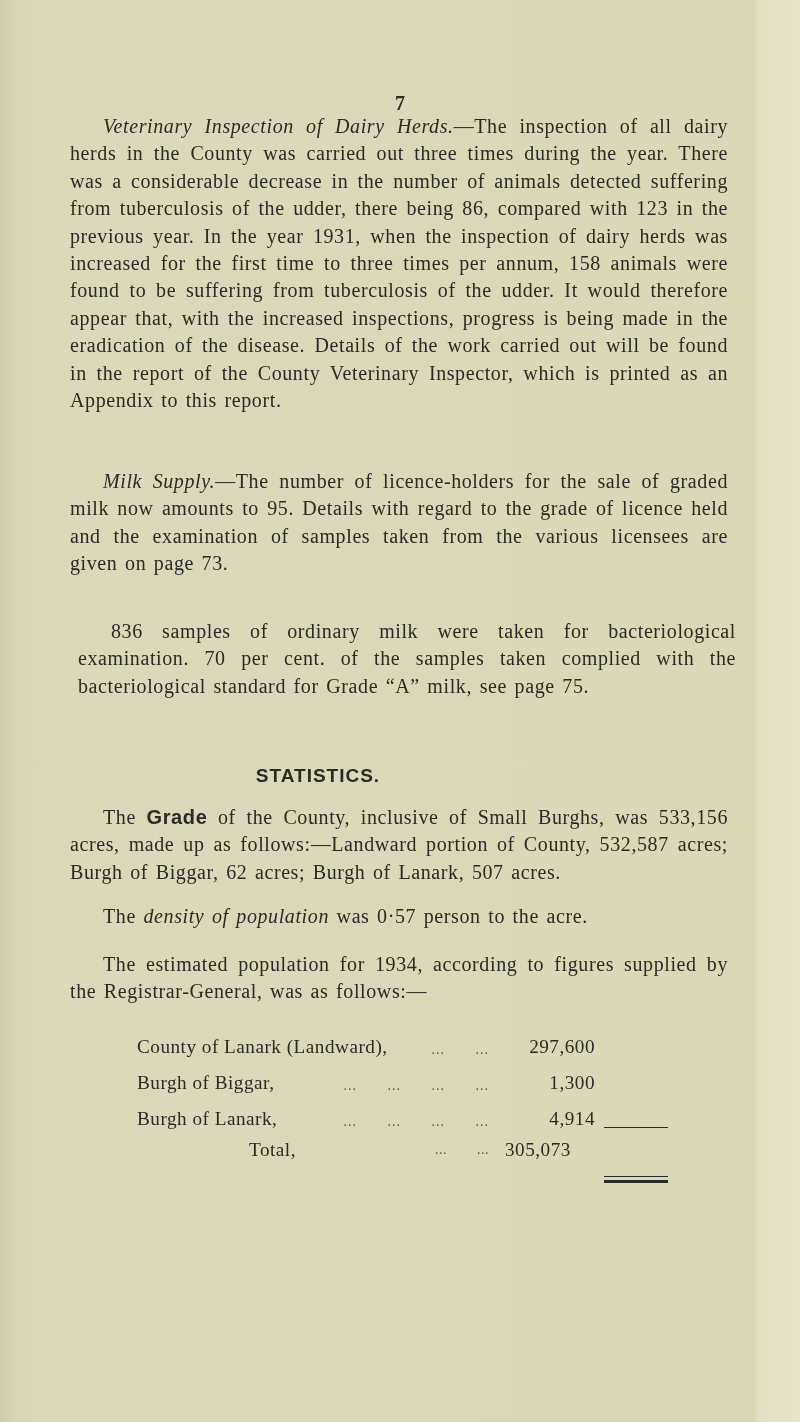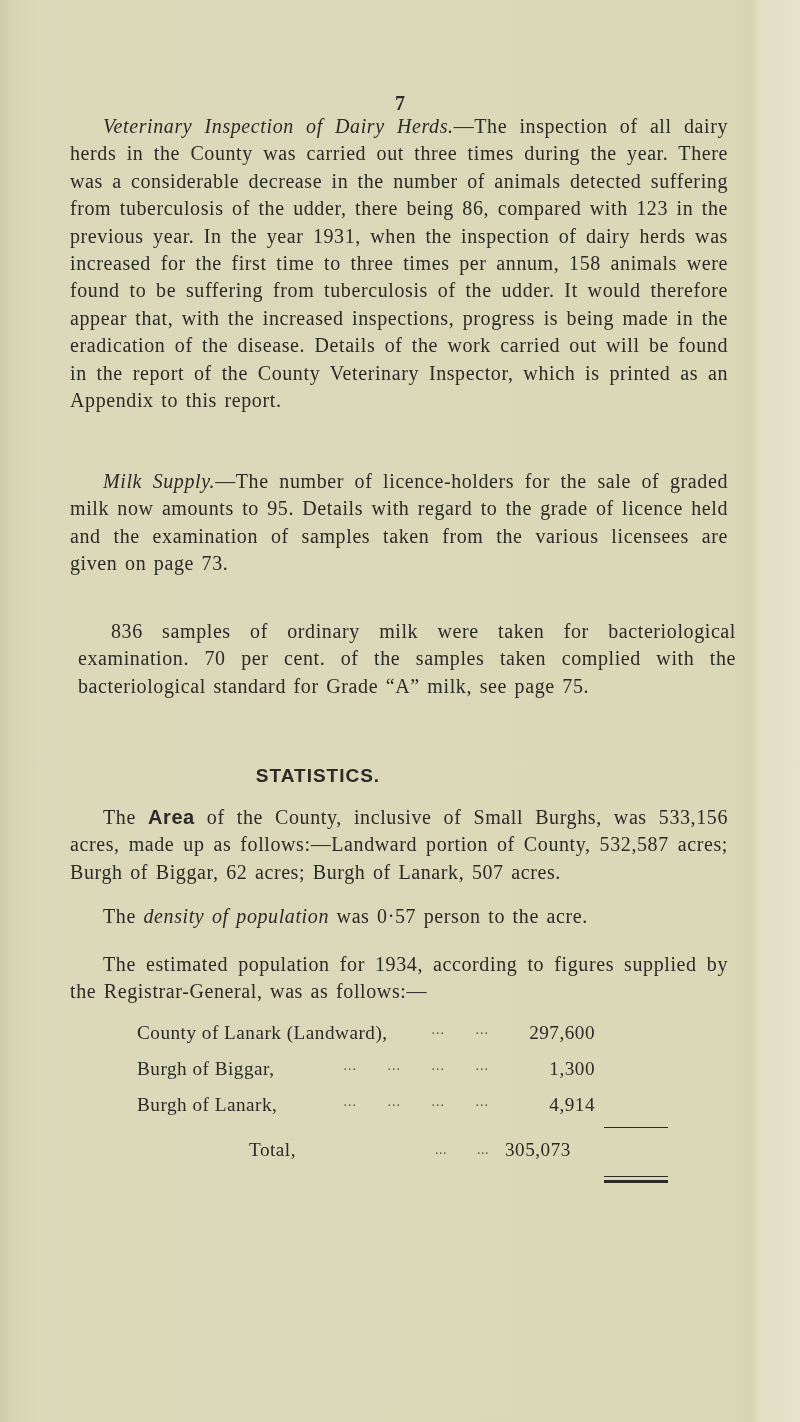--- a/index.html
+++ b/index.html
@@ -65,21 +65,21 @@
       position: absolute;
       left: 137px;
       top: 1022px;
       width: 458px;
       font-size: 19.2px;
       letter-spacing: 0.5px;
     }
     .pop-row {
       display: flex;
       height: 36px;
-      align-items: flex-start;
+      align-items: flex-end;
     }
     .pop-row .label {
       flex: 0 0 auto;
     }
     .pop-row .dots {
       flex: 1 1 auto;
       text-align: right;
       padding-right: 16px;
       color: #555;
       font-size: 14px;
@@ -129,21 +129,21 @@
 <div class="page-number">7</div>
 
 <p class="para" style="top:113px; margin:0;"><span class="lead">Veterinary Inspection of Dairy Herds.</span><span>—The inspection of all dairy herds in the County was carried out three times during the year. There was a considerable decrease in the number of animals detected suffering from tuberculosis of the udder, there being 86, compared with 123 in the previous year. In the year 1931, when the inspection of dairy herds was increased for the first time to three times per annum, 158 animals were found to be suffering from tuberculosis of the udder. It would therefore appear that, with the increased inspections, progress is being made in the eradication of the disease. Details of the work carried out will be found in the report of the County Veterinary Inspector, which is printed as an Appendix to this report.</span></p>
 
 <p class="para" style="top:468px; margin:0;"><span class="lead">Milk Supply.</span><span>—The number of licence-holders for the sale of graded milk now amounts to 95. Details with regard to the grade of licence held and the examination of samples taken from the various licensees are given on page 73.</span></p>
 
 <p class="para" style="top:610px; margin:8px;">836 samples of ordinary milk were taken for bacteriological examination. 70 per cent. of the samples taken complied with the bacteriological standard for Grade “A” milk, see page 75.</p>
 
 <div class="heading">STATISTICS.</div>
 
-<p class="para" style="top:804px; margin:0;"><span>The </span><span class="bold-word">Area</span><span> of the County, inclusive of Small Burghs, was 533,156 acres, made up as follows:—Landward portion of County, 532,587 acres; Burgh of Biggar, 62 acres; Burgh of Lanark, 507 acres.</span></p>
+<p class="para" style="top:804px; margin:0;"><span>The </span><span class="bold-word">Grade</span><span> of the County, inclusive of Small Burghs, was 533,156 acres, made up as follows:—Landward portion of County, 532,587 acres; Burgh of Biggar, 62 acres; Burgh of Lanark, 507 acres.</span></p>
 
 <p class="para" style="top:903px; margin:0;"><span>The </span><span class="ital">density of population</span><span> was 0·57 person to the acre.</span></p>
 
 <p class="para" style="top:951px; margin:0;">The estimated population for 1934, according to figures supplied by the Registrar-General, was as follows:—</p>
 
 <div class="pop-table">
   <div class="pop-row">
     <span class="label">County of Lanark (Landward),</span>
     <span class="dots">... ...</span>
     <span class="value">297,600</span>

